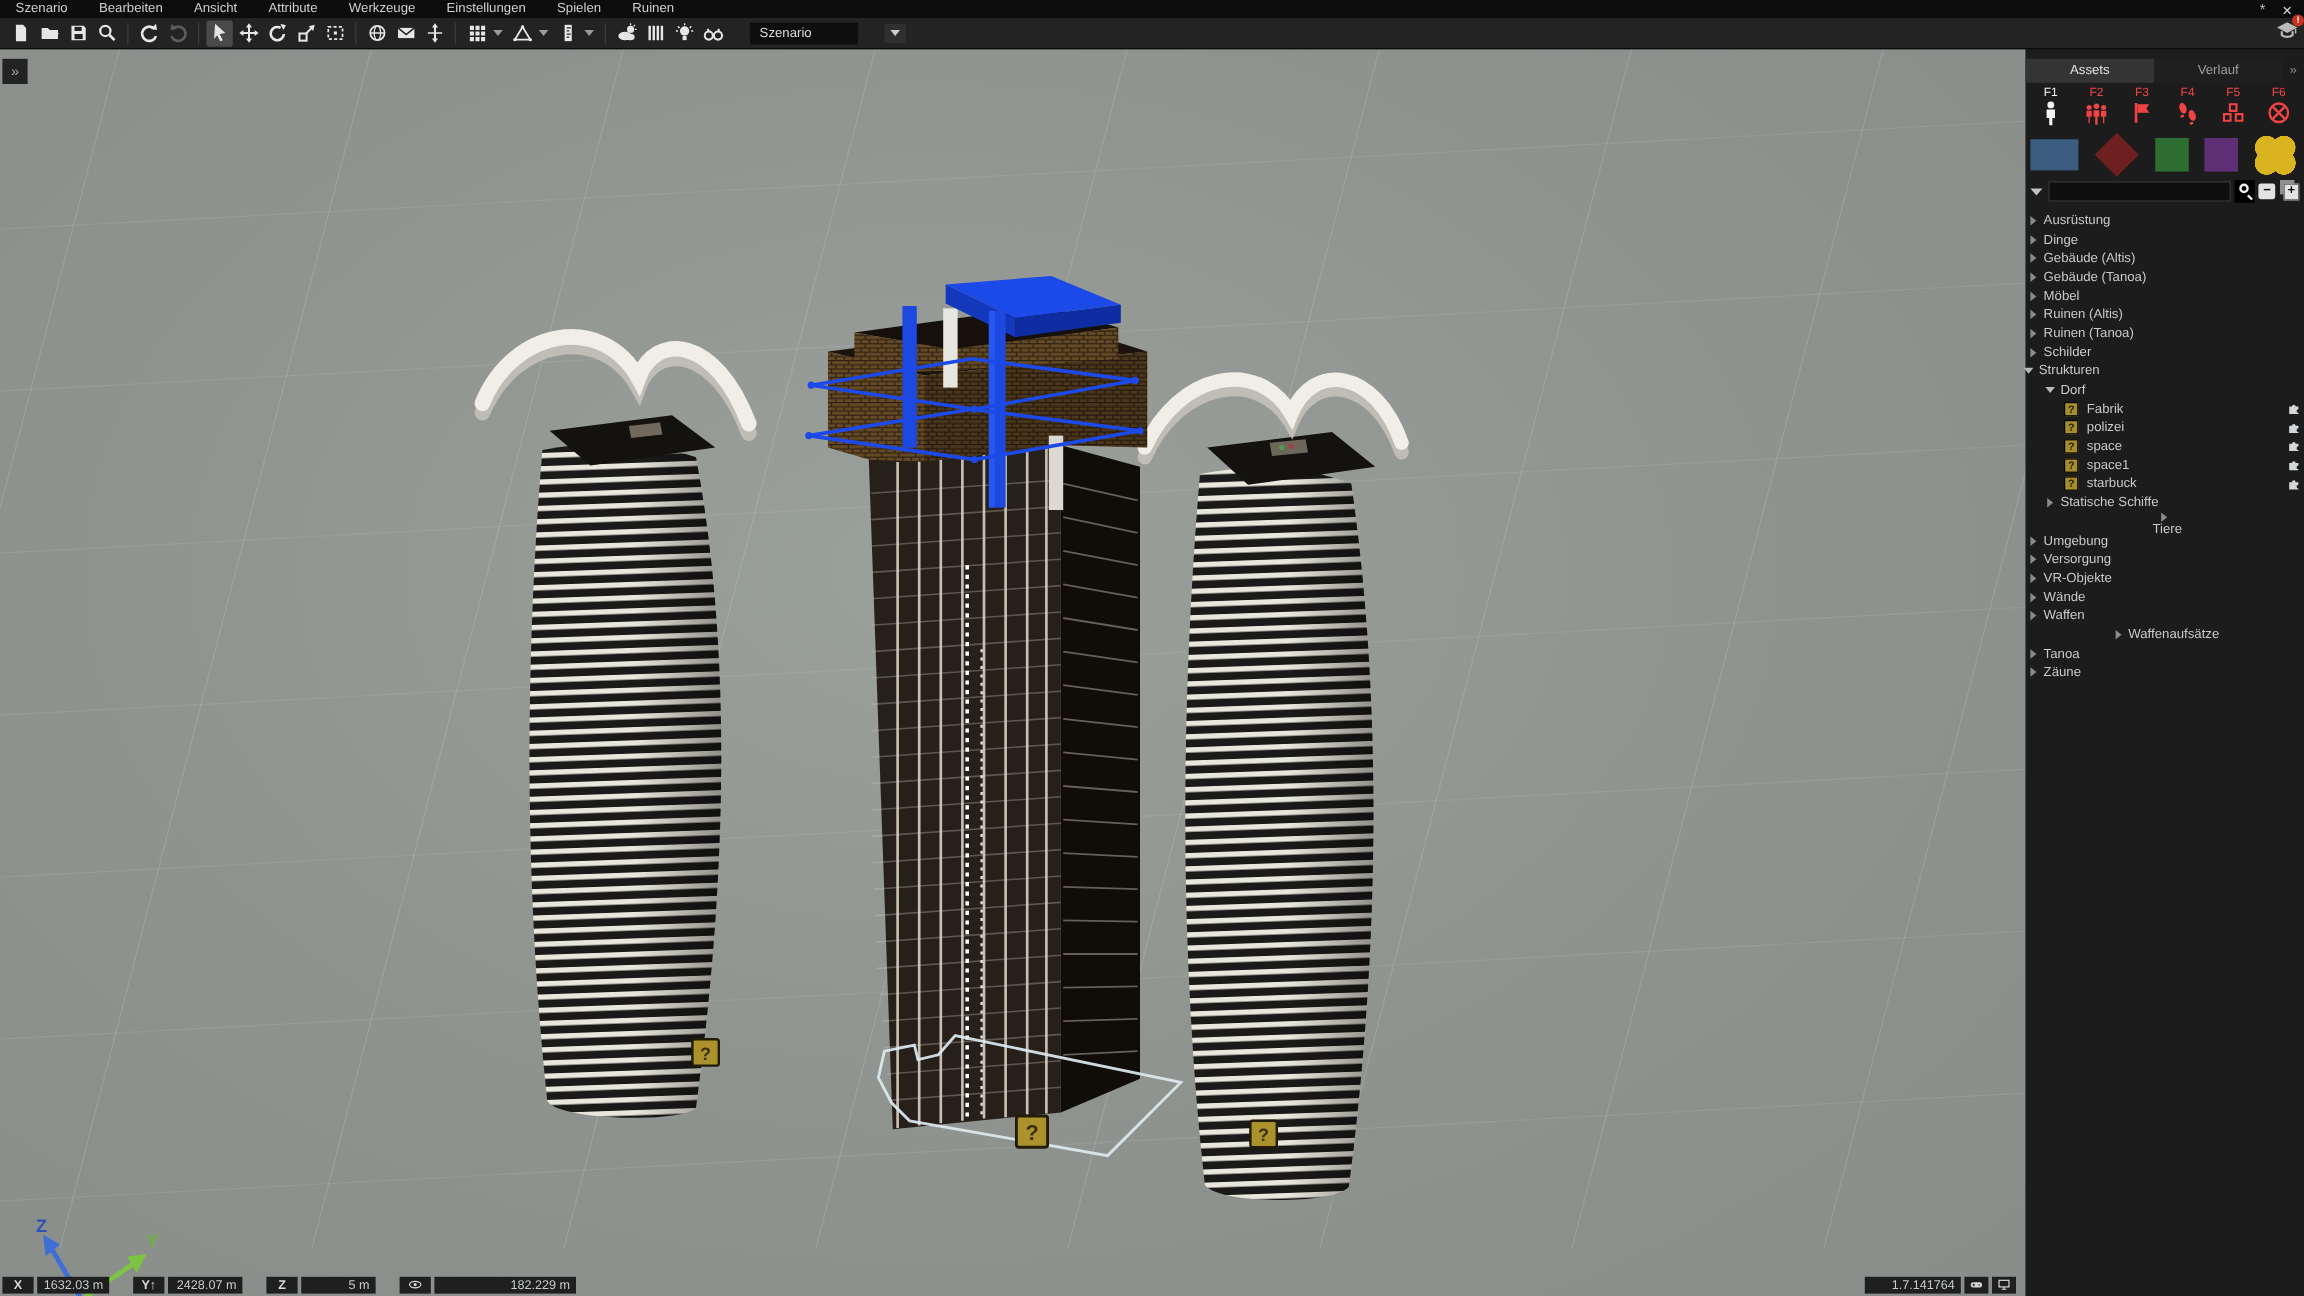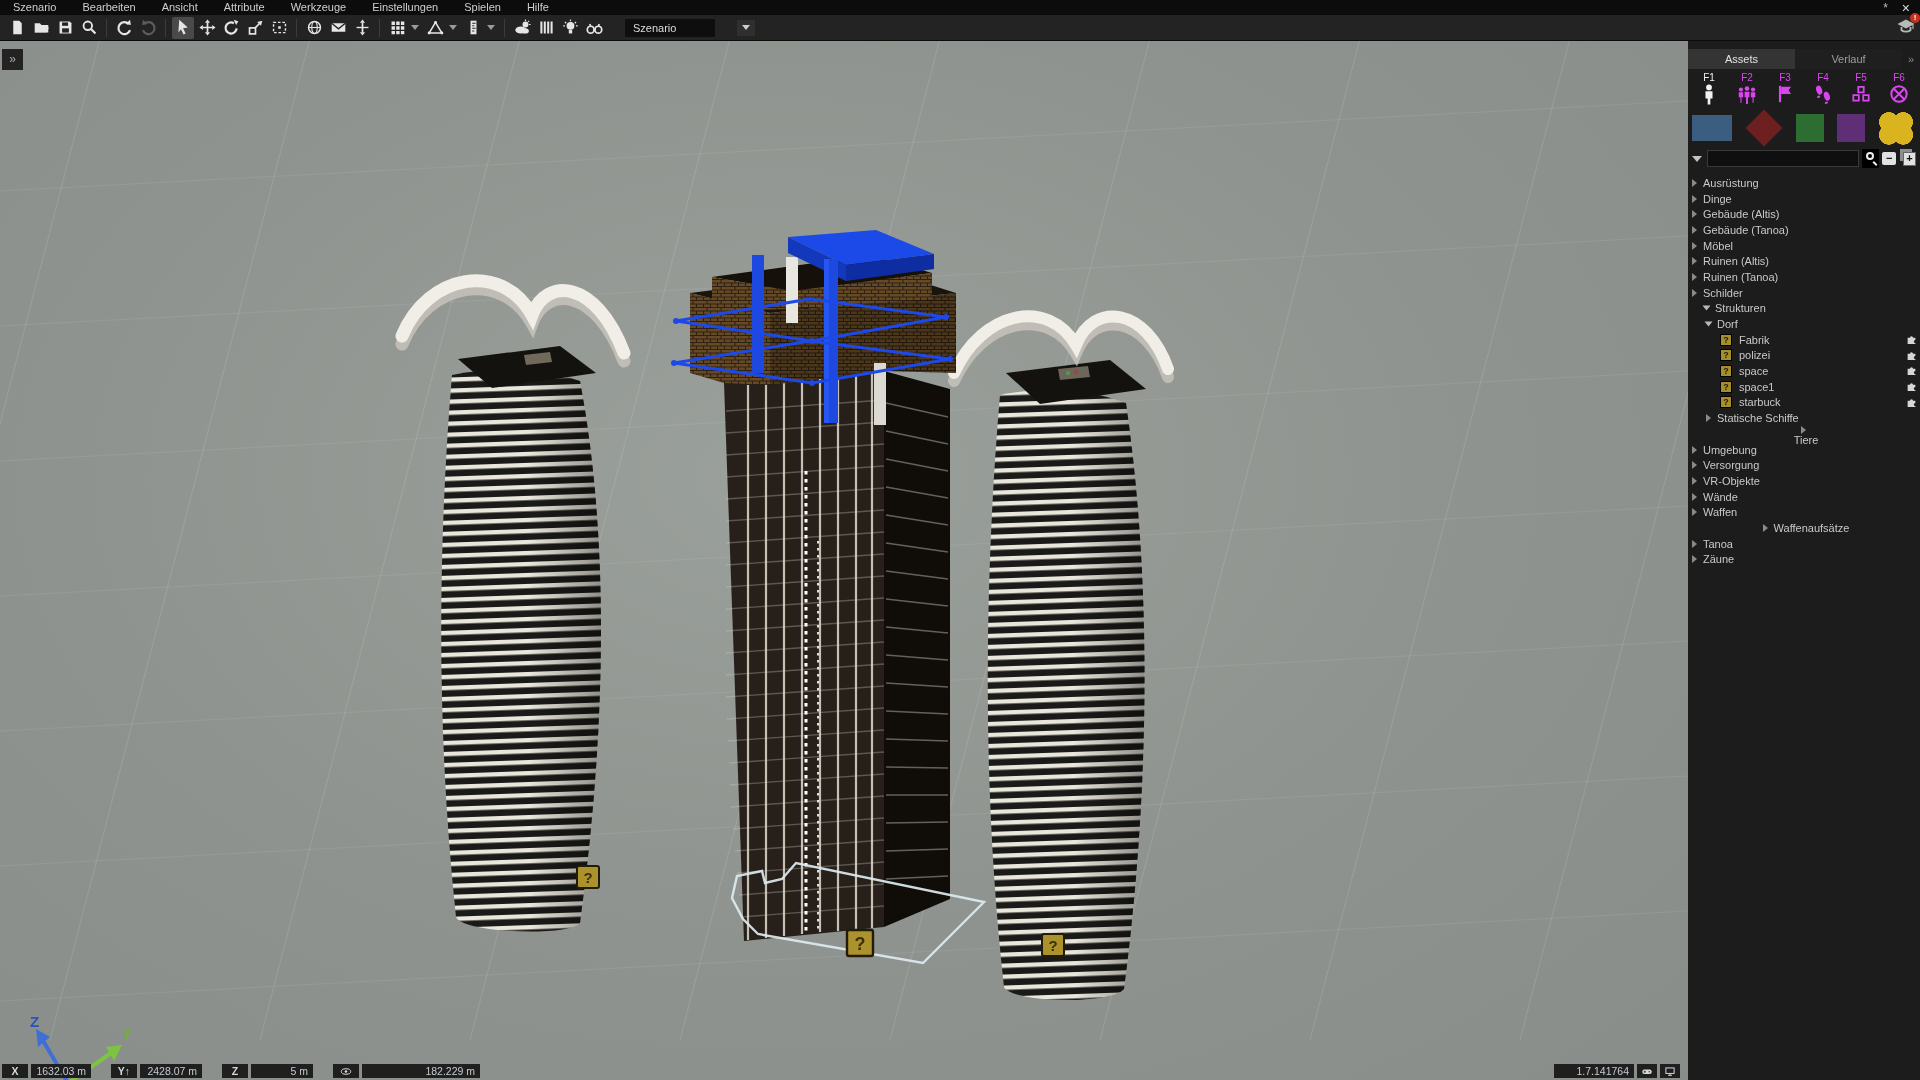--- a/index.html
+++ b/index.html
@@ -54,21 +54,21 @@
   .chip svg { width:14px; height:11px; vertical-align:-2px; }
   .right-chips { margin-left:auto; display:flex; align-items:center; margin-right:6px; }
 
   
   #sidebar { position:absolute; left:1688px; top:41px; width:232px; height:1039px; background:#1c1c1c; z-index:45;}
   #side-tabs { display:flex; height:20px; margin-top:8px; align-items:stretch; }
   .side-tab { flex:1; font-size:11px; text-align:center; line-height:20px; background:#1f1f1f; color:#9d9d9d; }
   .side-tab.active { background:#343434; color:#e2e2e2; }
   #tab-overflow { width:18px; color:#8a8a8a; font-size:11px; line-height:20px; text-align:center; }
   #fkey-row { display:flex; padding:3px 2px 0 2px; }
-  .fkey { flex:1; text-align:center; color:#d946ef; }
+  .fkey { flex:1; text-align:center; color:#ef4444; }
   .fkey .fk-label { display:block; font-size:10px; }
   .fkey .fk-icon svg { width:22px; height:22px; }
   .fkey.active { color:#f2f2f2; }
   #filter-row { display:flex; align-items:center; justify-content:space-between; padding:5px 6px 4px 4px; height:36px;}
   .sh-rect { width:40px; height:26px; background:var(--c); }
   .sh-diamond { width:26px; height:26px; background:var(--c); transform:rotate(45deg); margin:0 6px; }
   .sh-square { width:28px; height:28px; background:var(--c); }
   .sh-clover { width:36px; height:34px; background:
       radial-gradient(circle at 30% 32%, var(--c) 28%, transparent 29%),
       radial-gradient(circle at 70% 32%, var(--c) 28%, transparent 29%),
@@ -274,21 +274,21 @@
 <div id="menubar">
   <div style="display:flex">
 
   <span class="menu-item">Szenario</span>
       <span class="menu-item">Bearbeiten</span>
       <span class="menu-item">Ansicht</span>
       <span class="menu-item">Attribute</span>
       <span class="menu-item">Werkzeuge</span>
       <span class="menu-item">Einstellungen</span>
       <span class="menu-item">Spielen</span>
-      <span class="menu-item">Hilfe</span>
+      <span class="menu-item">Ruinen</span>
     </div>
   <div class="win-btns">
     <span class="win-min">*</span>
     <span class="win-close">×</span>
   </div>
 </div>
 
 <div id="toolbar">
   <div class="tgroup">
     <button class="tbtn">
@@ -770,21 +770,21 @@
 
       </div>
 
       <div class="trow" data-state="collapsed" style="padding-left: 4px;">
         <span class="arrow"></span>
 
         <span class="tlabel">Schilder</span>
 
       </div>
 
-      <div class="trow" data-state="expanded" style="padding-left: 16px;">
+      <div class="trow" data-state="expanded" style="padding-left: 0;">
         <span class="arrow"></span>
 
         <span class="tlabel">Strukturen</span>
 
       </div>
 
       <div class="trow" data-state="expanded" style="padding-left: 18px;">
         <span class="arrow"></span>
 
         <span class="tlabel">Dorf</span>

